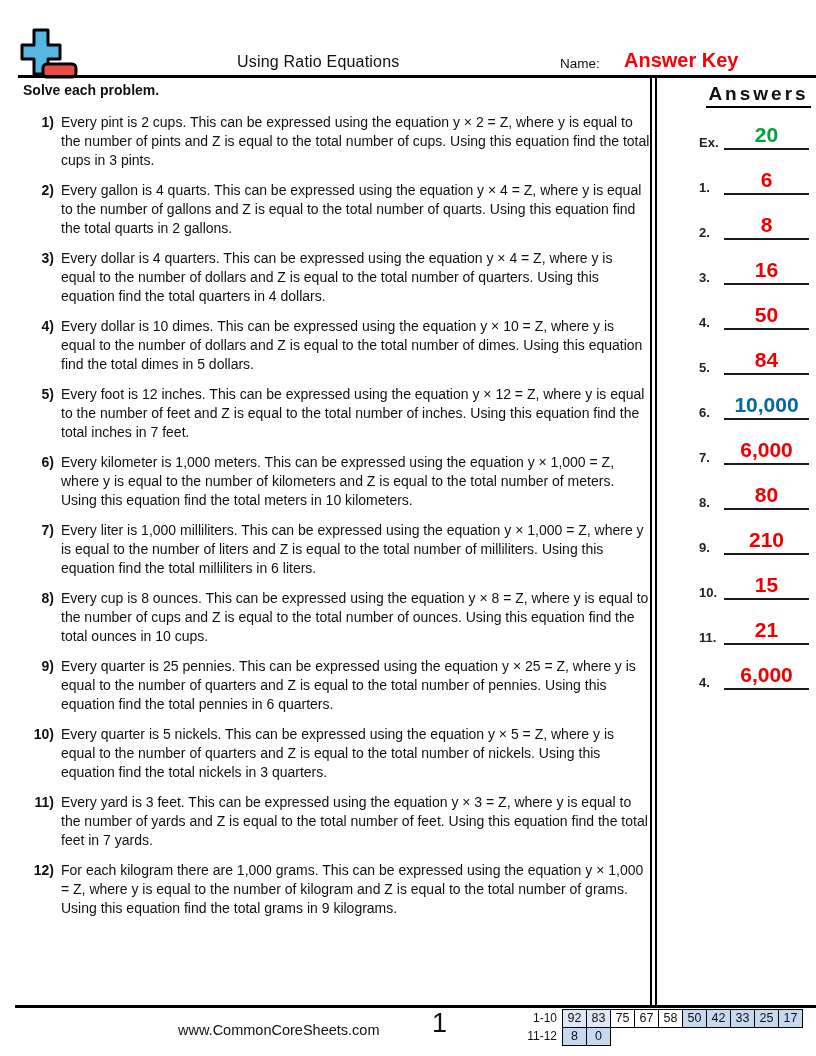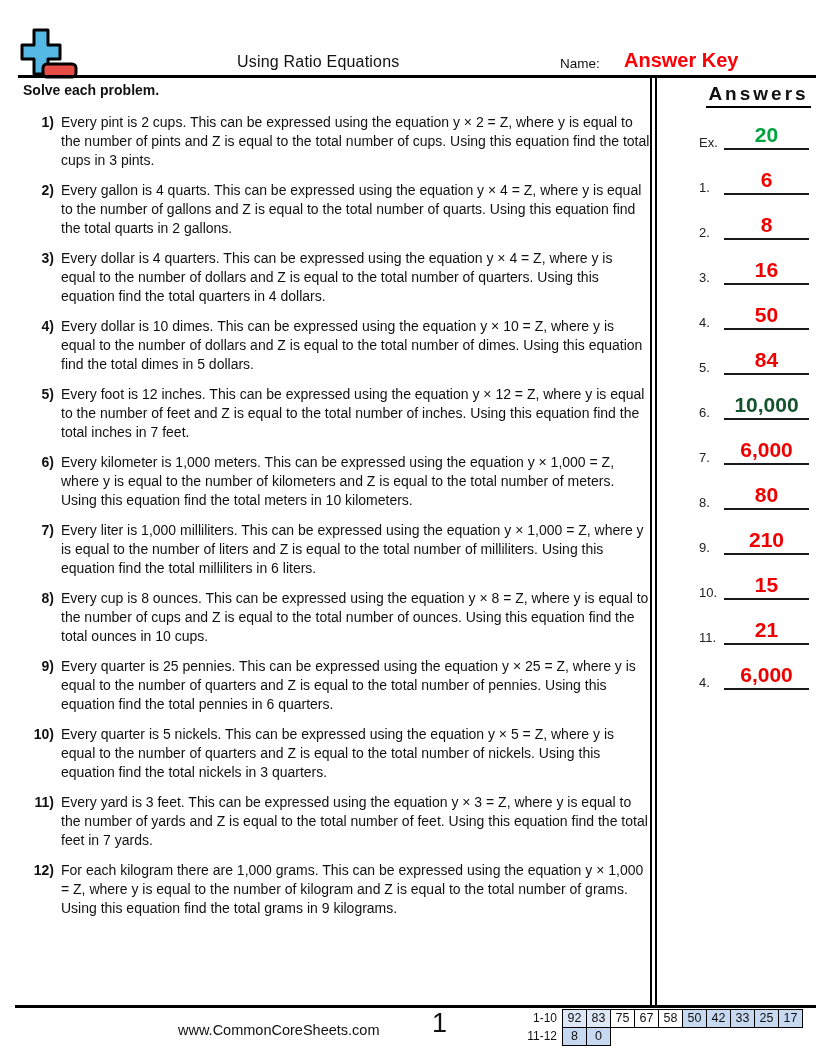--- a/index.html
+++ b/index.html
@@ -26,21 +26,21 @@
   
   .separator { position:absolute; left:650px; top:63px; width:7px; height:931px;
     border-left:2px solid #000; border-right:2px solid #000; }
 
   
   .answers-col { position:absolute; left:694px; top:63px; width:129px; height:931px; }
   .answers-title { text-align:center; margin-top:8px; }
   .answers-title span { display:inline-block; font-size:19px; font-weight:bold; letter-spacing:3px;
     border-bottom:2.5px solid #000; padding:0 2px 1px 2px; }
   .answer-row { position:absolute; left:0; right:0; height:42px; }
-  .answer-row .a-num { position:absolute; left:5px; bottom:0; font-size:13px; color:#222; }
+  .answer-row .a-num { position:absolute; left:5px; bottom:0; font-size:13px; color:#222;font-weight:bold; }
   .answer-row .a-line { position:absolute; left:30px; right:14px; bottom:0; border-bottom:2px solid #1a1a1a; }
   .answer-row .a-val { position:absolute; left:30px; right:14px; bottom:3px; text-align:center;
     font-size:21px; font-weight:bold; }
 
   
   .rule-bottom { position:absolute; left:15px; right:0; top:993px; height:3px; background:#000; }
   .subject-box { position:absolute; left:22px; top:997px; width:146px; height:34px;
     background:#000; border-radius:9px; }
   .subject-pill { position:absolute; left:4px; top:4px; right:4px; bottom:4px;
     background:#fff; border-radius:14px; display:flex; align-items:center; justify-content:center;
@@ -155,21 +155,21 @@
       <span class="a-val" style="color: rgb(238, 0, 0);">50</span>
       <span class="a-line"></span>
     </div>
         <div class="answer-row" style="top: 258px;">
       <span class="a-num">5.</span>
       <span class="a-val" style="color: rgb(238, 0, 0);">84</span>
       <span class="a-line"></span>
     </div>
         <div class="answer-row" style="top: 303px;">
       <span class="a-num">6.</span>
-      <span class="a-val" style="color: #14532d;">10,000</span>
+      <span class="a-val" style="color: #0369a1;">10,000</span>
       <span class="a-line"></span>
     </div>
         <div class="answer-row" style="top: 348px;">
       <span class="a-num">7.</span>
       <span class="a-val" style="color: rgb(238, 0, 0);">6,000</span>
       <span class="a-line"></span>
     </div>
         <div class="answer-row" style="top: 393px;">
       <span class="a-num">8.</span>
       <span class="a-val" style="color: rgb(238, 0, 0);">80</span>

